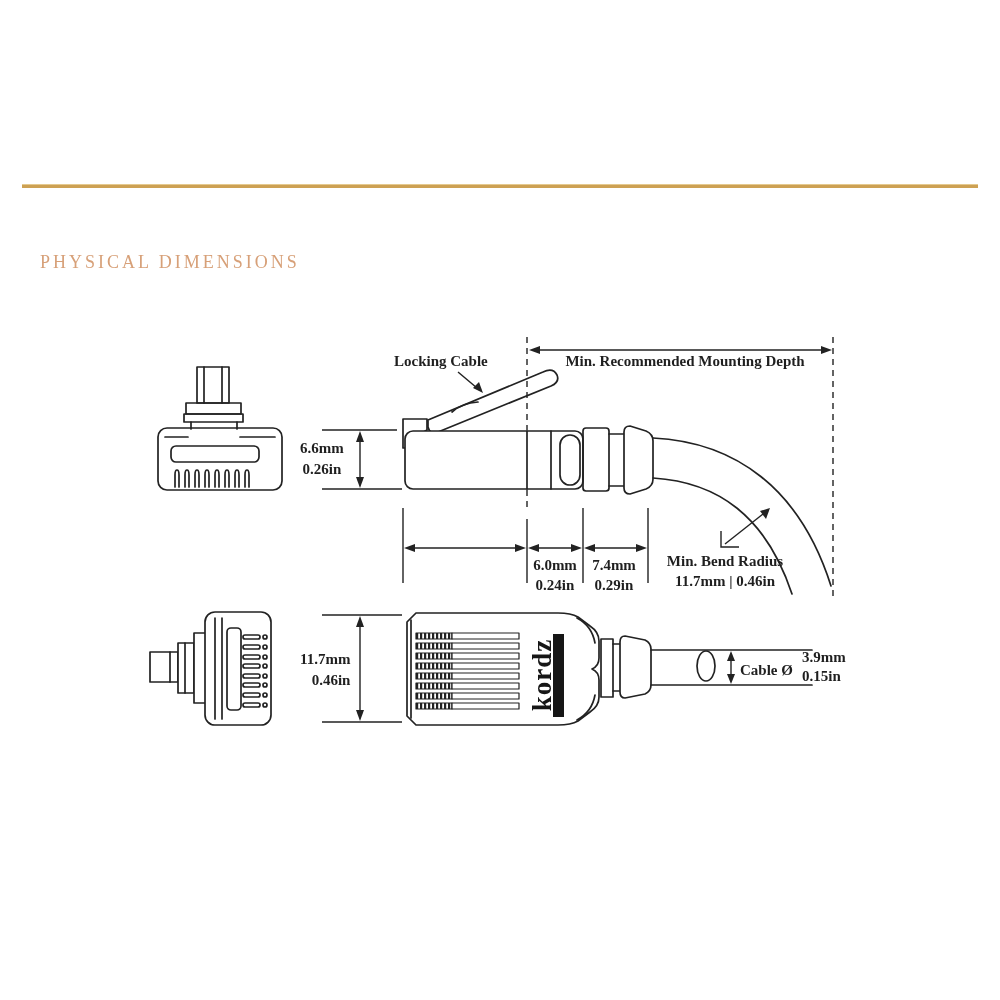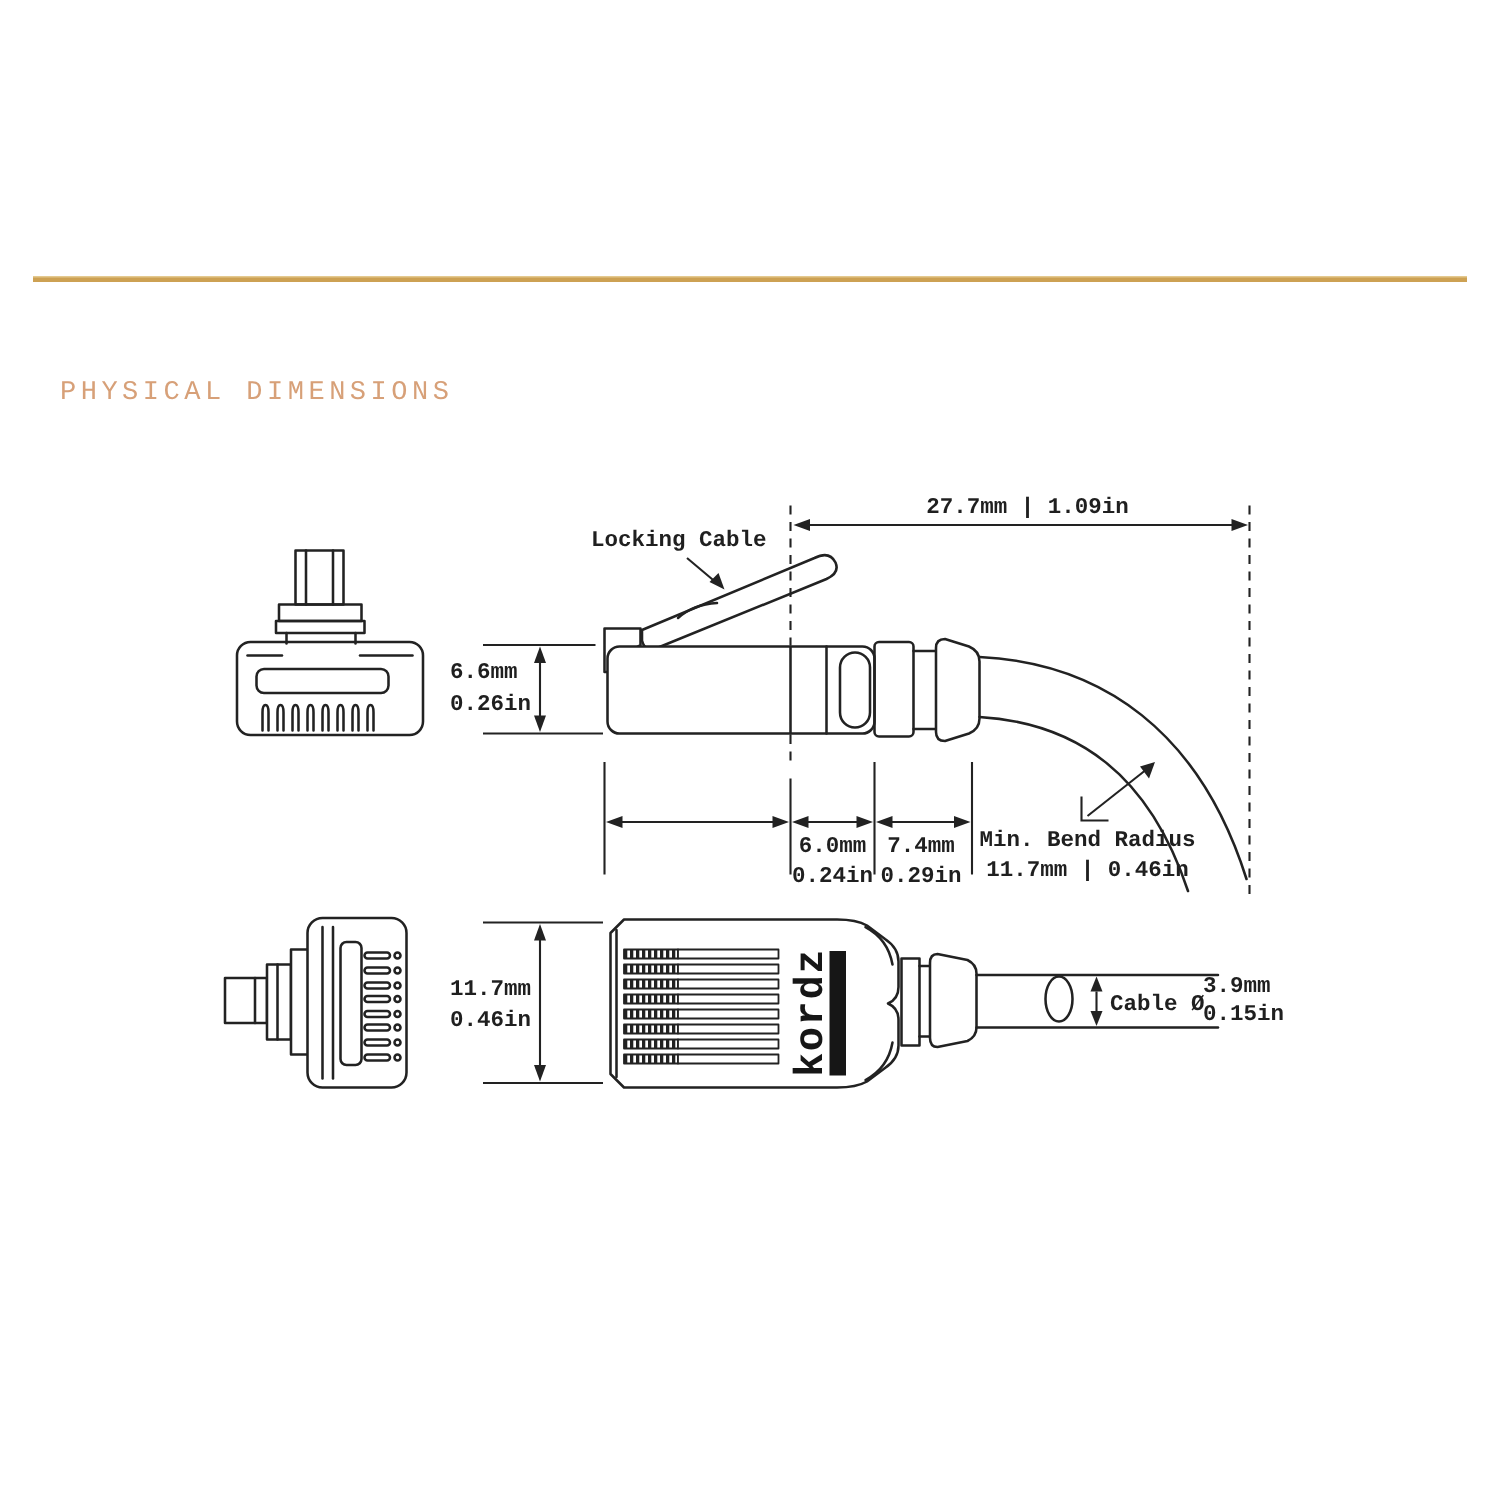--- a/index.html
+++ b/index.html
@@ -1,17 +1,17 @@
 <!DOCTYPE html>
 <html><head>
 <meta charset="utf-8">
 <style>
   html,body{margin:0;padding:0;background:#fff;}
   .page{position:relative;width:1000px;height:1000px;background:#ffffff;overflow:hidden;
-        font-family:Liberation Mono, monospace;}
+        font-family:Liberation Serif, serif;}
   .gold-rule{position:absolute;left:22px;top:184px;width:956px;height:3px;
              background:#CDA153;border-top:1px solid #E4C габ;}
   .gold-rule{border-top:1px solid #E4C98F;}
   .heading{position:absolute;left:40px;top:252px;font-size:18px;font-weight:400;
            letter-spacing:3px;color:#D7A078;}
   svg.lineart{position:absolute;left:0;top:0;}
   .dlabel{position:absolute;color:#1f1f1f;font-weight:bold;font-size:15px;
           line-height:20px;white-space:nowrap;}
   .c{text-align:center;}
   .lh21{line-height:21px;}
@@ -190,23 +190,23 @@
       <polygon points="360,721 356,710 364,710"></polygon>
       <polygon points="731,651 727,661 735,661"></polygon>
       <polygon points="731,684 727,674 735,674"></polygon>
       <polygon points="770,508 760,511 766,519"></polygon>
       <polygon points="483,393 473,388 479,382"></polygon>
     </g>
   </svg>
 
   <div class="dlabel" style="left:394px;top:351px;">Locking Cable</div>
 
-  <div class="dlabel c" style="left:585px;top:329px;width:200px;">27.7mm | 1.09in</div>
-
-  <div class="dlabel lh21" style="left:300px;top:438px;">
+  <div class="dlabel c" style="left:530px;top:351px;width:310px;">Min. Recommended Mounting Depth</div>
+
+  <div class="dlabel lh21" style="left:300px;top:438px;text-align:center;">
     <div>6.6mm</div>
     <div>0.26in</div>
   </div>
 
   <div class="dlabel c" style="left:515px;top:555px;width:80px;">
     <div>6.0mm</div>
     <div>0.24in</div>
   </div>
   <div class="dlabel c" style="left:574px;top:555px;width:80px;text-align:center;">
     <div>7.4mm</div>

